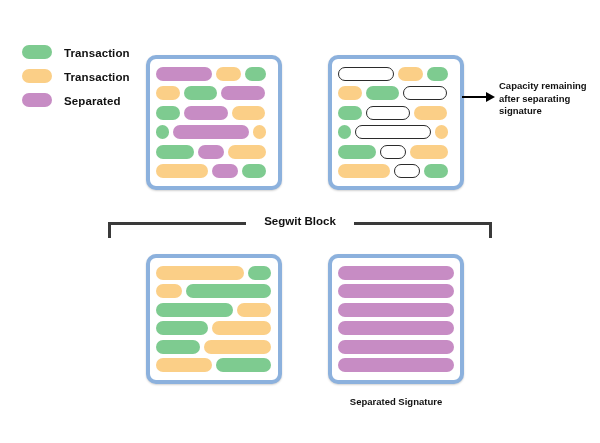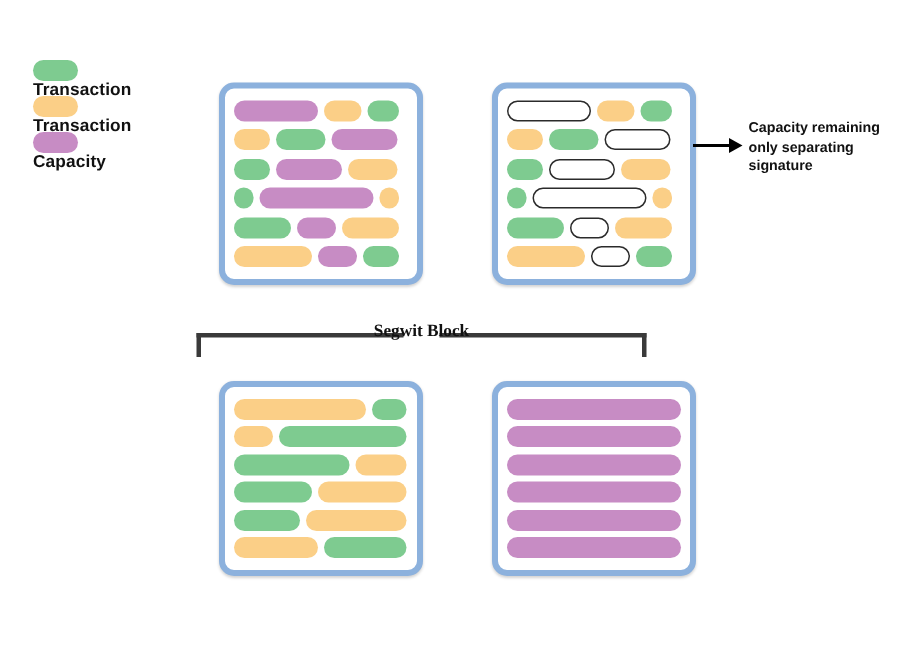--- a/index.html
+++ b/index.html
@@ -8,21 +8,21 @@
     background:#ffffff;
     font-family:"Liberation Sans", sans-serif;
     color:#111111;
     position:relative;
     overflow:hidden;
   }
   .stage{position:absolute;left:0;top:0;width:600px;height:443px;}
 
   
   .legend{position:absolute;left:22px;top:40px;}
-  .legend-row{display:flex;align-items:flex-start;height:19px;margin-bottom:5px;flex-direction:column;}
+  .legend-row{display:flex;align-items:flex-end;height:19px;margin-bottom:5px;}
   .swatch{
     width:30px;height:14px;border-radius:7px;margin-right:12px;flex:0 0 auto;
   }
   .legend-label{
     font-size:11.5px;font-weight:bold;letter-spacing:0.1px;color:#111;
     white-space:nowrap;
   }
 
   
   .blk-title{
@@ -55,21 +55,21 @@
     position:absolute;left:24px;top:0px;width:0;height:0;
     border-top:5px solid transparent;border-bottom:5px solid transparent;
     border-left:9px solid #000;
   }
   .annot{
     position:absolute;left:499px;top:80px;width:100px;
     font-size:9.5px;font-weight:bold;line-height:1.32;color:#111;
   }
 
   
-  .bracket{position:absolute;left:131px;top:222px;width:300px;height:18px;font-family:Liberation Serif, serif;}
+  .bracket{position:absolute;left:108px;top:222px;width:384px;height:18px;}
   .br-line{position:absolute;top:0;height:3px;background:#3a3a3a;}
   .br-left-line{left:0;width:138px;}
   .br-right-line{right:0;width:138px;}
   .br-tick{position:absolute;top:0;width:3px;height:16px;background:#3a3a3a;}
   .br-tick-l{left:0;}
   .br-tick-r{right:0;}
   .br-label{
     position:absolute;left:0;right:0;top:-7px;text-align:center;
     font-size:11.5px;font-weight:bold;color:#111;
   }
@@ -89,21 +89,21 @@
     <div class="legend-row">
       <div class="swatch c-green"></div>
       <div class="legend-label">Transaction</div>
     </div>
     <div class="legend-row">
       <div class="swatch c-orange"></div>
       <div class="legend-label">Transaction</div>
     </div>
     <div class="legend-row">
       <div class="swatch c-purple"></div>
-      <div class="legend-label">Capacity</div>
+      <div class="legend-label">Separated</div>
     </div>
   </div>
 
   <div class="block" id="block-non-segwit" style="left:146px;top:55px;width:136px;height:135px;">
       <div class="row">
         <div class="cell c-purple" style="width: 48%;"></div>
         <div class="cell c-orange" style="width: 22%;"></div>
         <div class="cell c-green" style="width: 18%;"></div>
       </div>
       <div class="row">
@@ -163,21 +163,21 @@
         <div class="cell c-orange" style="width: 45%;"></div>
         <div class="cell c-white" style="width: 22%;"></div>
         <div class="cell c-green" style="width: 21%;"></div>
       </div>
     </div>
 
   <div class="arrow-wrap">
     <div class="arrow-line"></div>
     <div class="arrow-head"></div>
   </div>
-  <div class="annot">Capacity remaining only separating signature</div>
+  <div class="annot">Capacity remaining after separating signature</div>
 
   <div class="bracket">
     <div class="br-tick br-tick-l"></div>
     <div class="br-line br-left-line"></div>
     <div class="br-line br-right-line"></div>
     <div class="br-tick br-tick-r"></div>
     <div class="br-label">Segwit Block</div>
   </div>
 
   <div class="block" id="block-segwit-transactions" style="left:146px;top:254px;width:136px;height:130px;">
@@ -220,14 +220,15 @@
       <div class="row">
         <div class="cell c-purple" style="width: 100%;"></div>
       </div>
       <div class="row">
         <div class="cell c-purple" style="width: 100%;"></div>
       </div>
       <div class="row">
         <div class="cell c-purple" style="width: 100%;"></div>
       </div>
     </div>
+  <div class="caption" style="left:324px;top:396px;width:144px;">Separated Signature</div>
 
 </div>
 
 </body></html>

